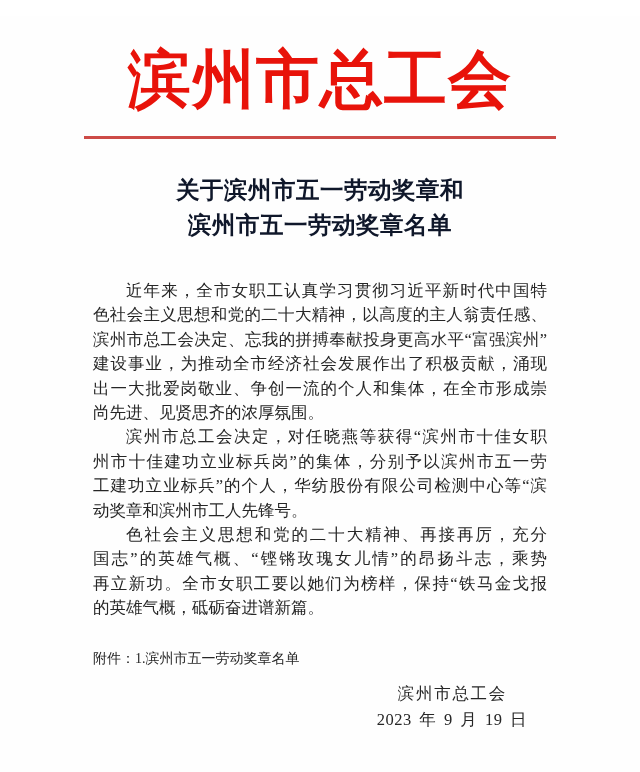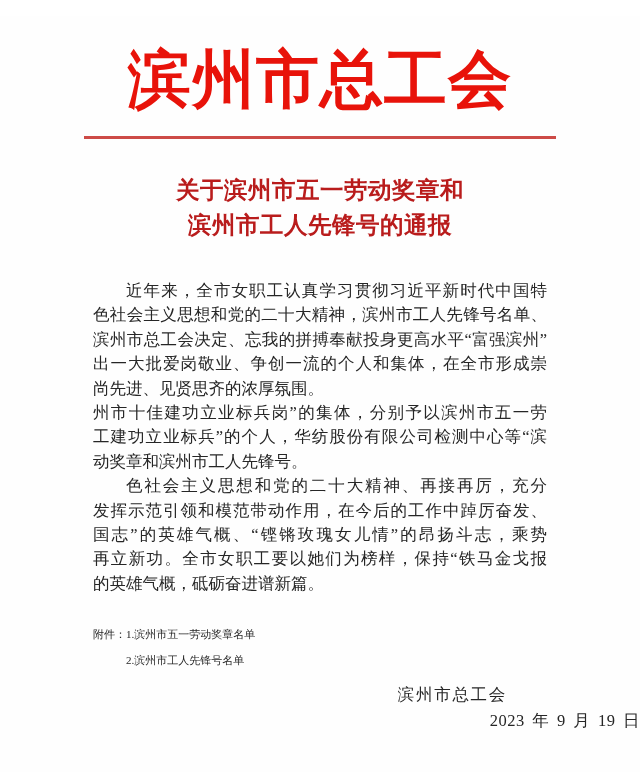--- a/index.html
+++ b/index.html
@@ -26,98 +26,99 @@
     width: 472px;
     height: 3px;
     margin: 18px auto 0 auto;
   }
   .doc-title {
     margin-top: 34px;
     text-align: center;
     font-weight: bold;
     font-size: 23.5px;
     line-height: 35px;
-    color: #b91c1c;
+    color: #0f172a;
     letter-spacing: 0.5px;
   }
   .body-block {
     width: 454px;
     margin: 36px auto 0 auto;
     font-size: 16.5px;
     line-height: 24.4px;
   }
   .para { margin: 0; padding: 0; font-family: Liberation Serif, serif; }
   .jline { text-align: justify; text-align-last: justify; }
   .lline { text-align: right; text-align-last: left; }
   .indent { text-indent: 2em; }
   .attachment {
     width: 454px;
     margin: 25px auto 0 auto;
-    font-size: 11px;
+    font-size: 14px;
     line-height: 26px;
   }
   .attachment .item2 { padding-left: 3em; }
   .signature {
     margin-top: 10px;
     text-align: right;
     padding-right: 133px;
     font-size: 16.5px;
     line-height: 24px;
     letter-spacing: 1.7px;
   }
   .sig-date {
     margin-top: 1px;
     text-align: right;
+    padding-right: 113px;
     font-size: 16.5px;
     line-height: 25px;
     letter-spacing: 0.5px;
     word-spacing: 3px;
   }
 </style>
 </head>
 <body>
 
 <div class="page">
 
   <div class="letterhead" style="color: rgb(232, 19, 10);">滨州市总工会</div>
 
   <div class="divider" style="background-color: rgb(205, 75, 71);"></div>
 
   <div class="doc-title">
     <div>关于滨州市五一劳动奖章和</div>
-    <div>滨州市工人先锋号的通报</div>
+    <div>滨州市五一劳动奖章名单</div>
   </div>
 
   <div class="body-block">
 
     <div class="para">
       <div class="jline indent">近年来，全市女职工认真学习贯彻习近平新时代中国特</div>
-      <div class="jline">色社会主义思想和党的二十大精神，滨州市工人先锋号名单、</div>
+      <div class="jline">色社会主义思想和党的二十大精神，以高度的主人翁责任感、</div>
       <div class="jline">滨州市总工会决定、忘我的拼搏奉献投身更高水平“富强滨州”</div>
+      <div class="jline">建设事业，为推动全市经济社会发展作出了积极贡献，涌现</div>
       <div class="jline">出一大批爱岗敬业、争创一流的个人和集体，在全市形成崇</div>
       <div class="lline">尚先进、见贤思齐的浓厚氛围。</div>
     </div>
 
     <div class="para">
+      <div class="jline indent">滨州市总工会决定，对任晓燕等获得“滨州市十佳女职</div>
       <div class="jline">州市十佳建功立业标兵岗”的集体，分别予以滨州市五一劳</div>
       <div class="jline">工建功立业标兵”的个人，华纺股份有限公司检测中心等“滨</div>
       <div class="lline">动奖章和滨州市工人先锋号。</div>
     </div>
 
     <div class="para">
       <div class="jline indent">色社会主义思想和党的二十大精神、再接再厉，充分</div>
-      <div class="jline">发挥示范引领和模范带动作用，在今后的工作中踔厉奋发、</div>
       <div class="jline">国志”的英雄气概、“铿锵玫瑰女儿情”的昂扬斗志，乘势</div>
       <div class="jline">再立新功。全市女职工要以她们为榜样，保持“铁马金戈报</div>
       <div class="lline">的英雄气概，砥砺奋进谱新篇。</div>
     </div>
 
   </div>
 
   <div class="attachment">
     <div class="item1"><span>附件：</span><span>1.滨州市五一劳动奖章名单</span></div>
-    <div class="item2"><span>2.滨州市工人先锋号名单</span></div>
   </div>
 
   <div class="signature">滨州市总工会</div>
   <div class="sig-date">2023 年 9 月 19 日</div>
 
 </div>
 
 </body></html>

